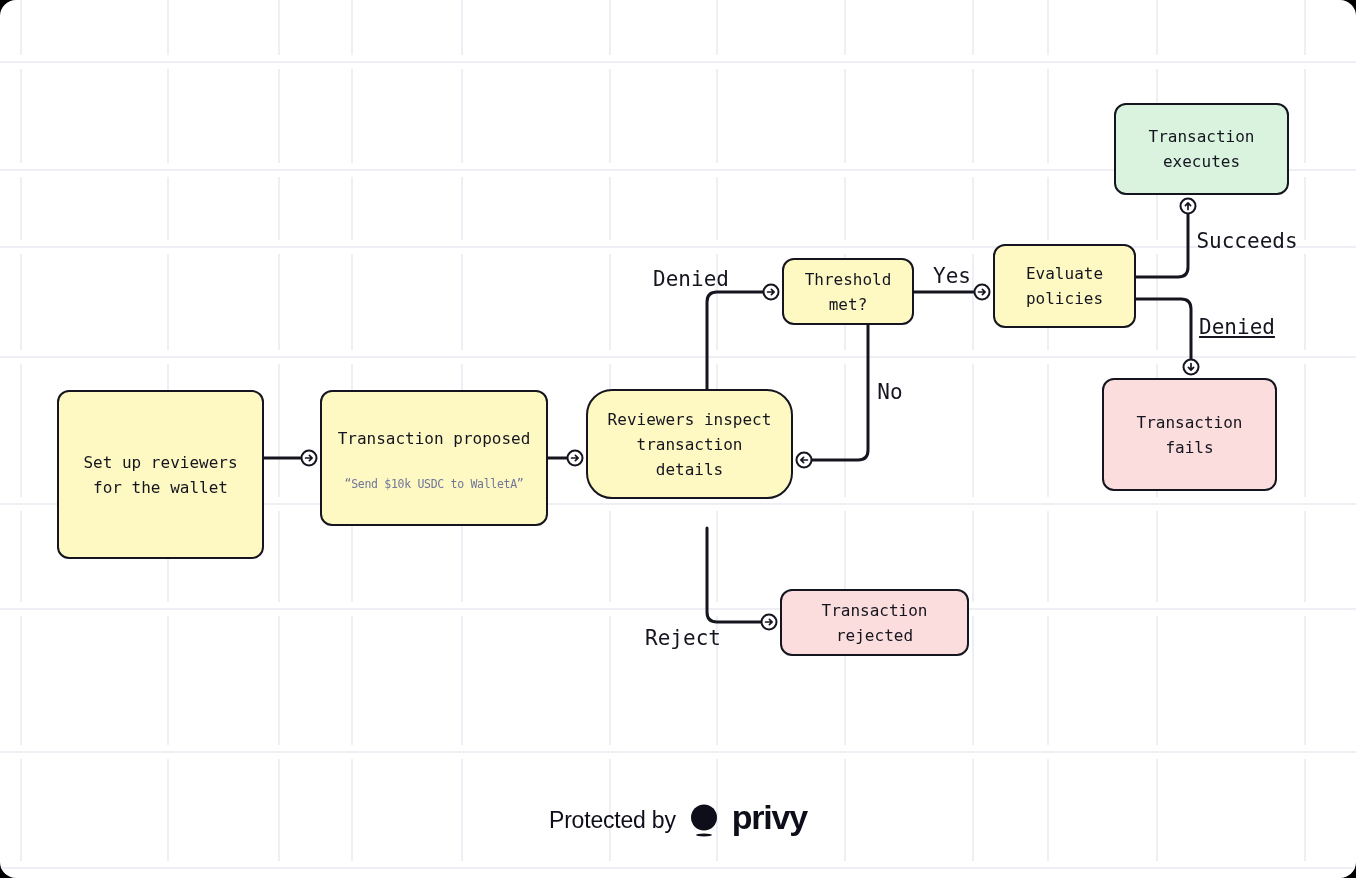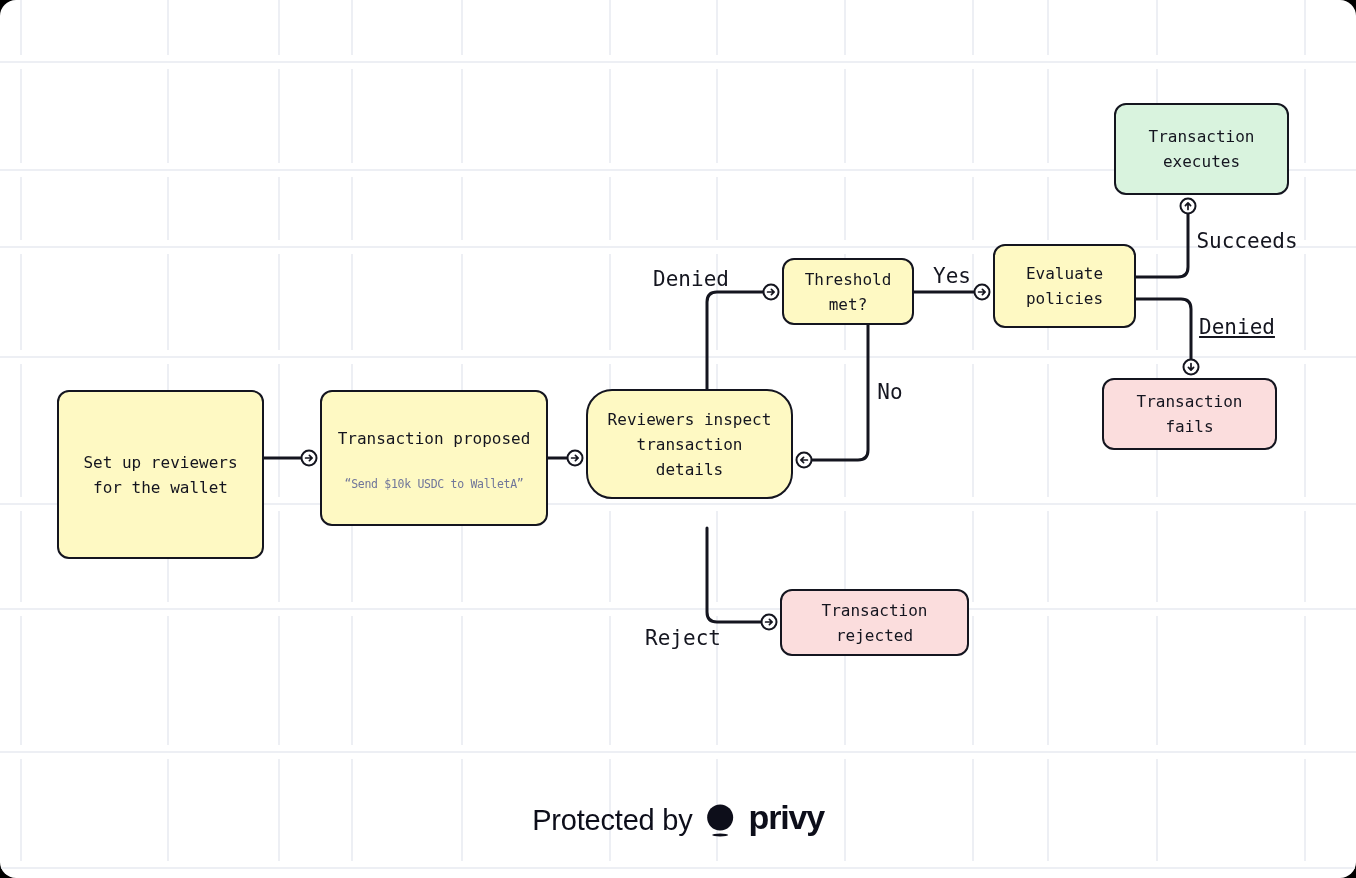--- a/index.html
+++ b/index.html
@@ -35,21 +35,21 @@
     color:var(--muted);margin-top:26px;white-space:nowrap;
   }
   .elabel{
     position:absolute;transform:translate(-50%,-50%);
     font-size:21px;font-weight:500;color:var(--ink);white-space:nowrap;
   }
   .footer{
     position:absolute;left:50%;top:820px;transform:translate(-50%,-50%);
     display:flex;align-items:center;gap:14px;
   }
-  .pb{font-family:"Liberation Sans",sans-serif;font-size:29px;font-weight:500;
+  .pb{font-family:"Liberation Sans",sans-serif;font-size:23px;font-weight:500;
       color:#0d0e1a;letter-spacing:-0.2px;}
   .logo{display:flex;flex-direction:column;align-items:center;width:28px;}
   .logo .ball{width:26px;height:26px;border-radius:50%;background:#0d0e1a;}
   .logo .chin{width:16px;height:3px;border-radius:50%;background:#0d0e1a;margin-top:3px;}
   .brand{font-family:"Liberation Sans",sans-serif;font-size:34px;font-weight:700;
          color:#0d0e1a;letter-spacing:-1.2px;transform:translateY(-3px);}
 </style>
 </head>
 <body>
 
@@ -224,21 +224,21 @@
   </div>
 
   <div class="node" style="left:993px;top:244px;width:143px;height:84px;padding:0 6px;">
     <span>Evaluate policies</span>
   </div>
 
   <div class="node green" style="left:1102px;top:103px;width:175px;height:92px;padding:0 10px;">
     <span>Transaction executes</span>
   </div>
 
-  <div class="node pink" style="left:1102px;top:378px;width:175px;height:72px;padding:0 10px;">
+  <div class="node pink" style="left:1102px;top:378px;width:175px;height:113px;padding:0 10px;">
     <span>Transaction fails</span>
   </div>
 
   <div class="node pink" style="left:780px;top:589px;width:189px;height:67px;padding:0 10px;">
     <span>Transaction rejected</span>
   </div>
 
   <div class="elabel" style="left:691px;top:279px;">Denied</div>
   <div class="elabel" style="left:952px;top:276px;">Yes</div>
   <div class="elabel" style="left:890px;top:392px;">No</div>

